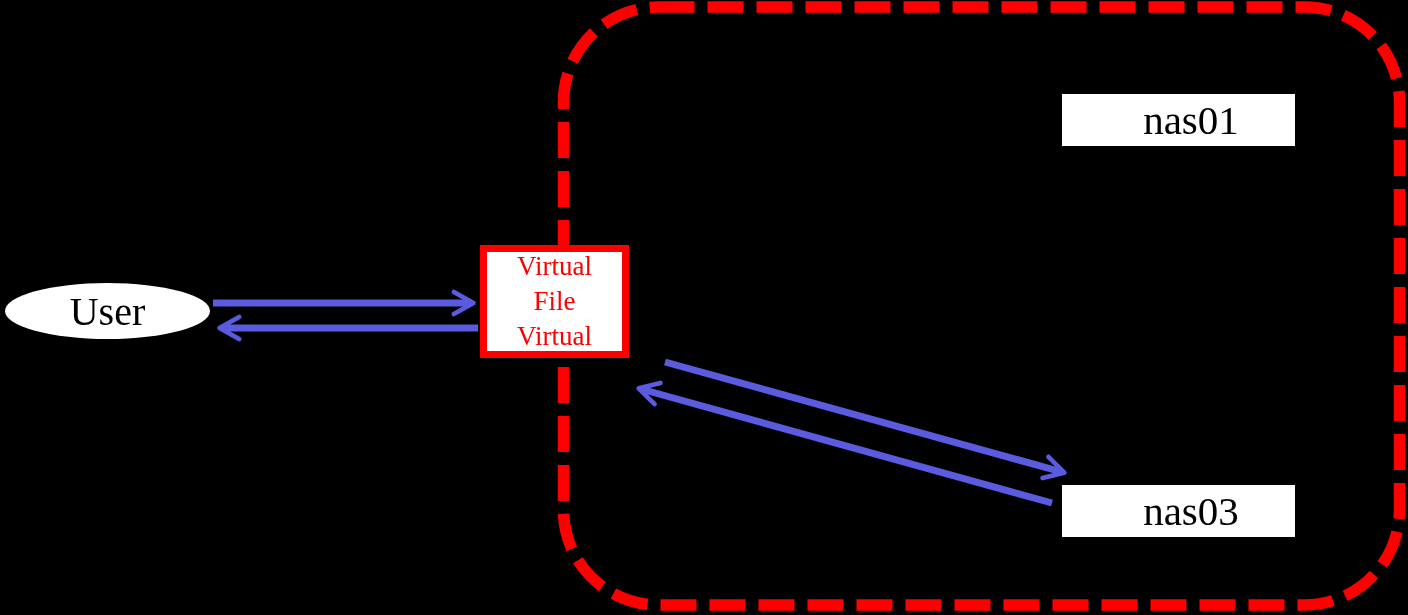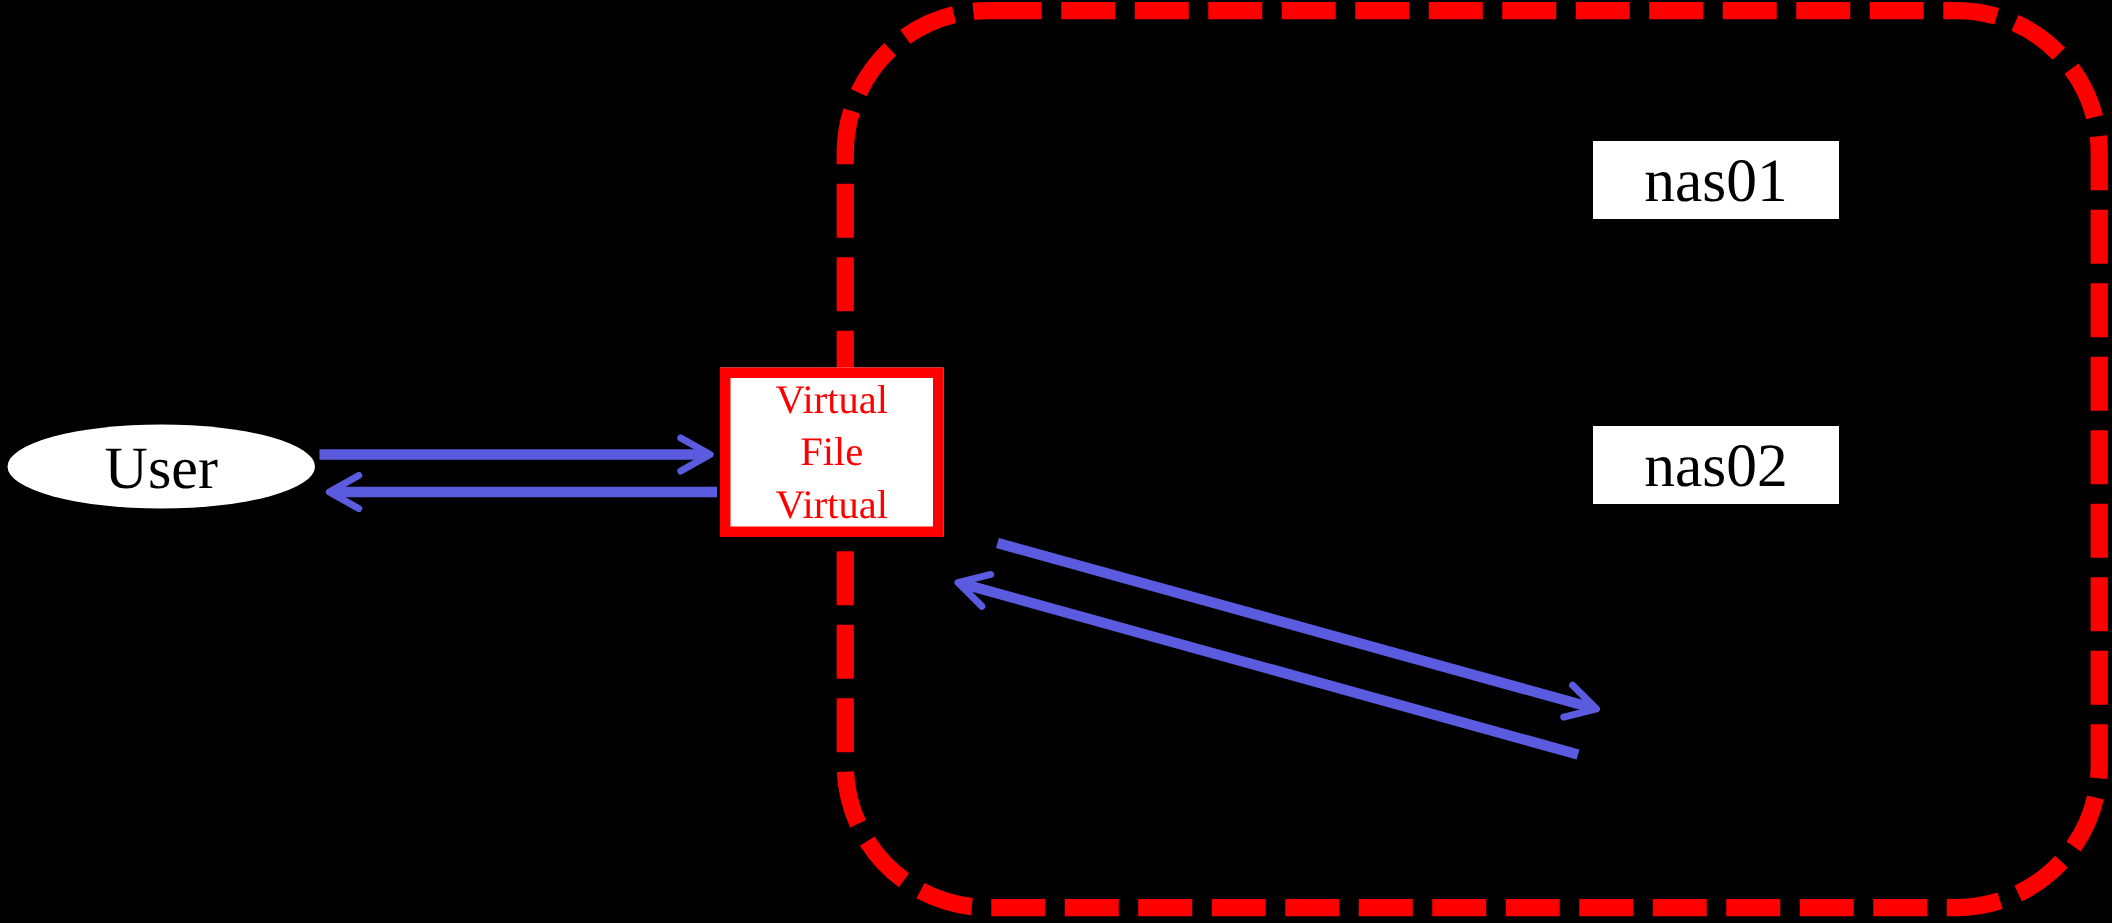--- a/index.html
+++ b/index.html
@@ -40,22 +40,23 @@
     width: 149px; height: 113px;
     box-sizing: border-box;
     border: 7px solid var(--cluster-border, #f00);
     color: var(--cluster-border, #f00);
     font-size: 27px;
     line-height: 35px;
     flex-direction: column;
     text-align: center;
   }
   .nas-node {
-    width: 164px; height: 52px;
+    width: 208px; height: 52px;
     font-size: 41px;
+    padding-left: 25px;
   }
   #nas01-box { left: 1062px; top: 94px; }
   #nas02-box { left: 1062px; top: 284px; }
   #nas03-box { left: 1062px; top: 485px; }
 </style>
 </head>
 <body>
 
 <div id="stage">
 
@@ -81,18 +82,18 @@
   <div class="node" id="vfs-box">
     <span>Virtual</span>
     <span>File</span>
     <span>Virtual</span>
   </div>
 
   <div class="node nas-node" id="nas01-box">
     <span>nas01</span>
   </div>
 
-  <div class="node nas-node" id="nas02-box">
-    <span>nas02</span>
+
+  <div class="node nas-node" id="nas03-box">
+    <span>nas03</span>
   </div>
-
 
 </div>
 
 </body></html>

